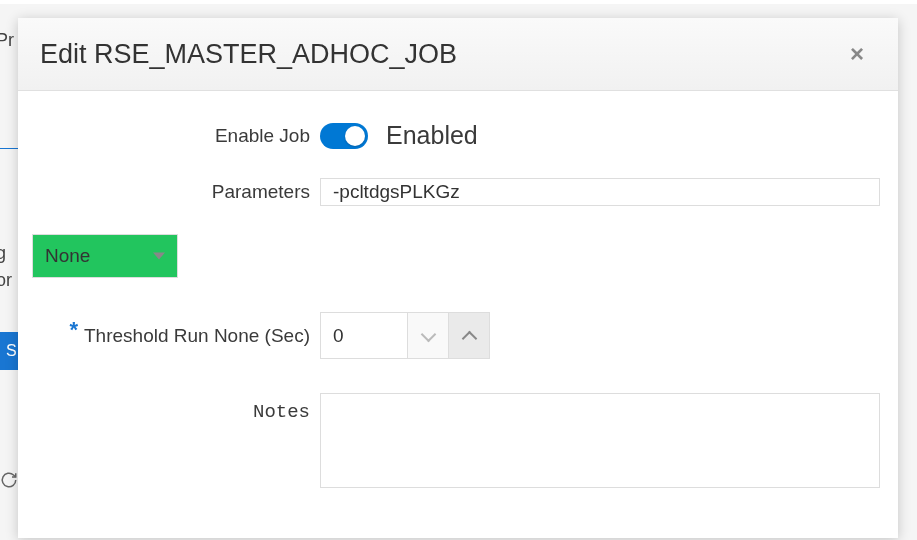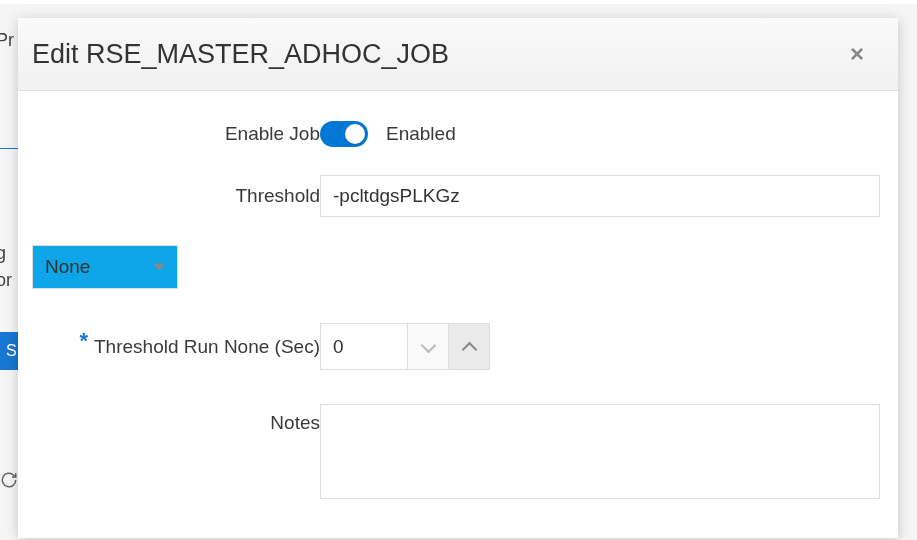--- a/index.html
+++ b/index.html
@@ -88,20 +88,21 @@
     align-items: center;
     justify-content: space-between;
     padding: 18px 26px 18px 14px;
     background: linear-gradient(#fafafa, #f1f1f1);
     border-bottom: 1px solid #e0e0e0;
   }
   .dialog-title {
     font-size: 27px;
     font-weight: 400;
     color: #333;
+    margin-left: 8px;
   }
   .close-btn {
     font-size: 24px;
     color: #888;
     cursor: pointer;
     background: none;
     border: none;
     padding: 4px 8px;
     font-weight: bold;
   }
@@ -112,20 +113,21 @@
   .form-row {
     display: flex;
     align-items: center;
     margin-bottom: 28px;
   }
   .form-row.taller {
     margin-bottom: 34px;
   }
   .label-col {
     width: 288px;
+    padding-right: 10px;
     font-size: 19px;
     color: #3a3a3a;
     display: flex;
     justify-content: flex-end;
     align-items: center;
     gap: 6px;
   }
   .required-star {
     color: #1976d2;
     font-size: 22px;
@@ -169,45 +171,45 @@
   .toggle.on .toggle-knob {
     left: 25px;
   }
   .toggle.off .toggle-knob {
     left: 3px;
     background: #f0f0f0;
     border: 1px solid #ddd;
     top: 2px;
   }
   .toggle-label {
-    font-size: 19px;
+    font-size: 25px;
     color: #3a3a3a;
   }
   
   .text-input {
     width: 560px;
-    height: 42px;
+    height: 28px;
     border: 1px solid #ddd;
     padding: 0 12px;
     font-size: 19px;
     color: #333;
     outline: none;
     font-family: inherit;
   }
   
   .select-wrap {
     position: relative;
     width: 146px;
     height: 44px;
     border: 1px solid #ddd;
     display: flex;
     align-items: center;
     padding: 0 36px 0 12px;
     cursor: pointer;
-    background: #0ea5e9;
+    background: #22c55e;
   }
   .select-value {
     font-size: 19px;
     color: #333;
   }
   .select-arrow {
     position: absolute;
     right: 12px;
     top: 50%;
     transform: translateY(-50%);
@@ -284,20 +286,21 @@
     color: #333;
     outline: none;
     resize: none;
     font-family: inherit;
   }
   .notes-row {
     align-items: flex-start;
   }
   .notes-row .label-col {
     padding-top: 8px;
+    font-family: Liberation Mono, monospace;
   }
   .refresh-icon-svg {
     width: 18px;
     height: 18px;
   }
 </style>
 </head>
 <body>
 
 <div class="background-hints">
@@ -330,21 +333,21 @@
       <div class="label-col">Enable Job</div>
       <div class="control-col">
         <div class="toggle on">
           <div class="toggle-knob"></div>
         </div>
         <span class="toggle-label">Enabled</span>
       </div>
     </div>
 
     <div class="form-row">
-      <div class="label-col">Threshold</div>
+      <div class="label-col">Parameters</div>
       <div class="control-col">
         <input type="text" class="text-input" value="-pcltdgsPLKGz" style="">
       </div>
     </div>
 
     <div class="form-row taller">
       <div class="control-col">
         <div class="select-wrap">
           <span class="select-value">None</span>
           <span class="select-arrow"></span>

